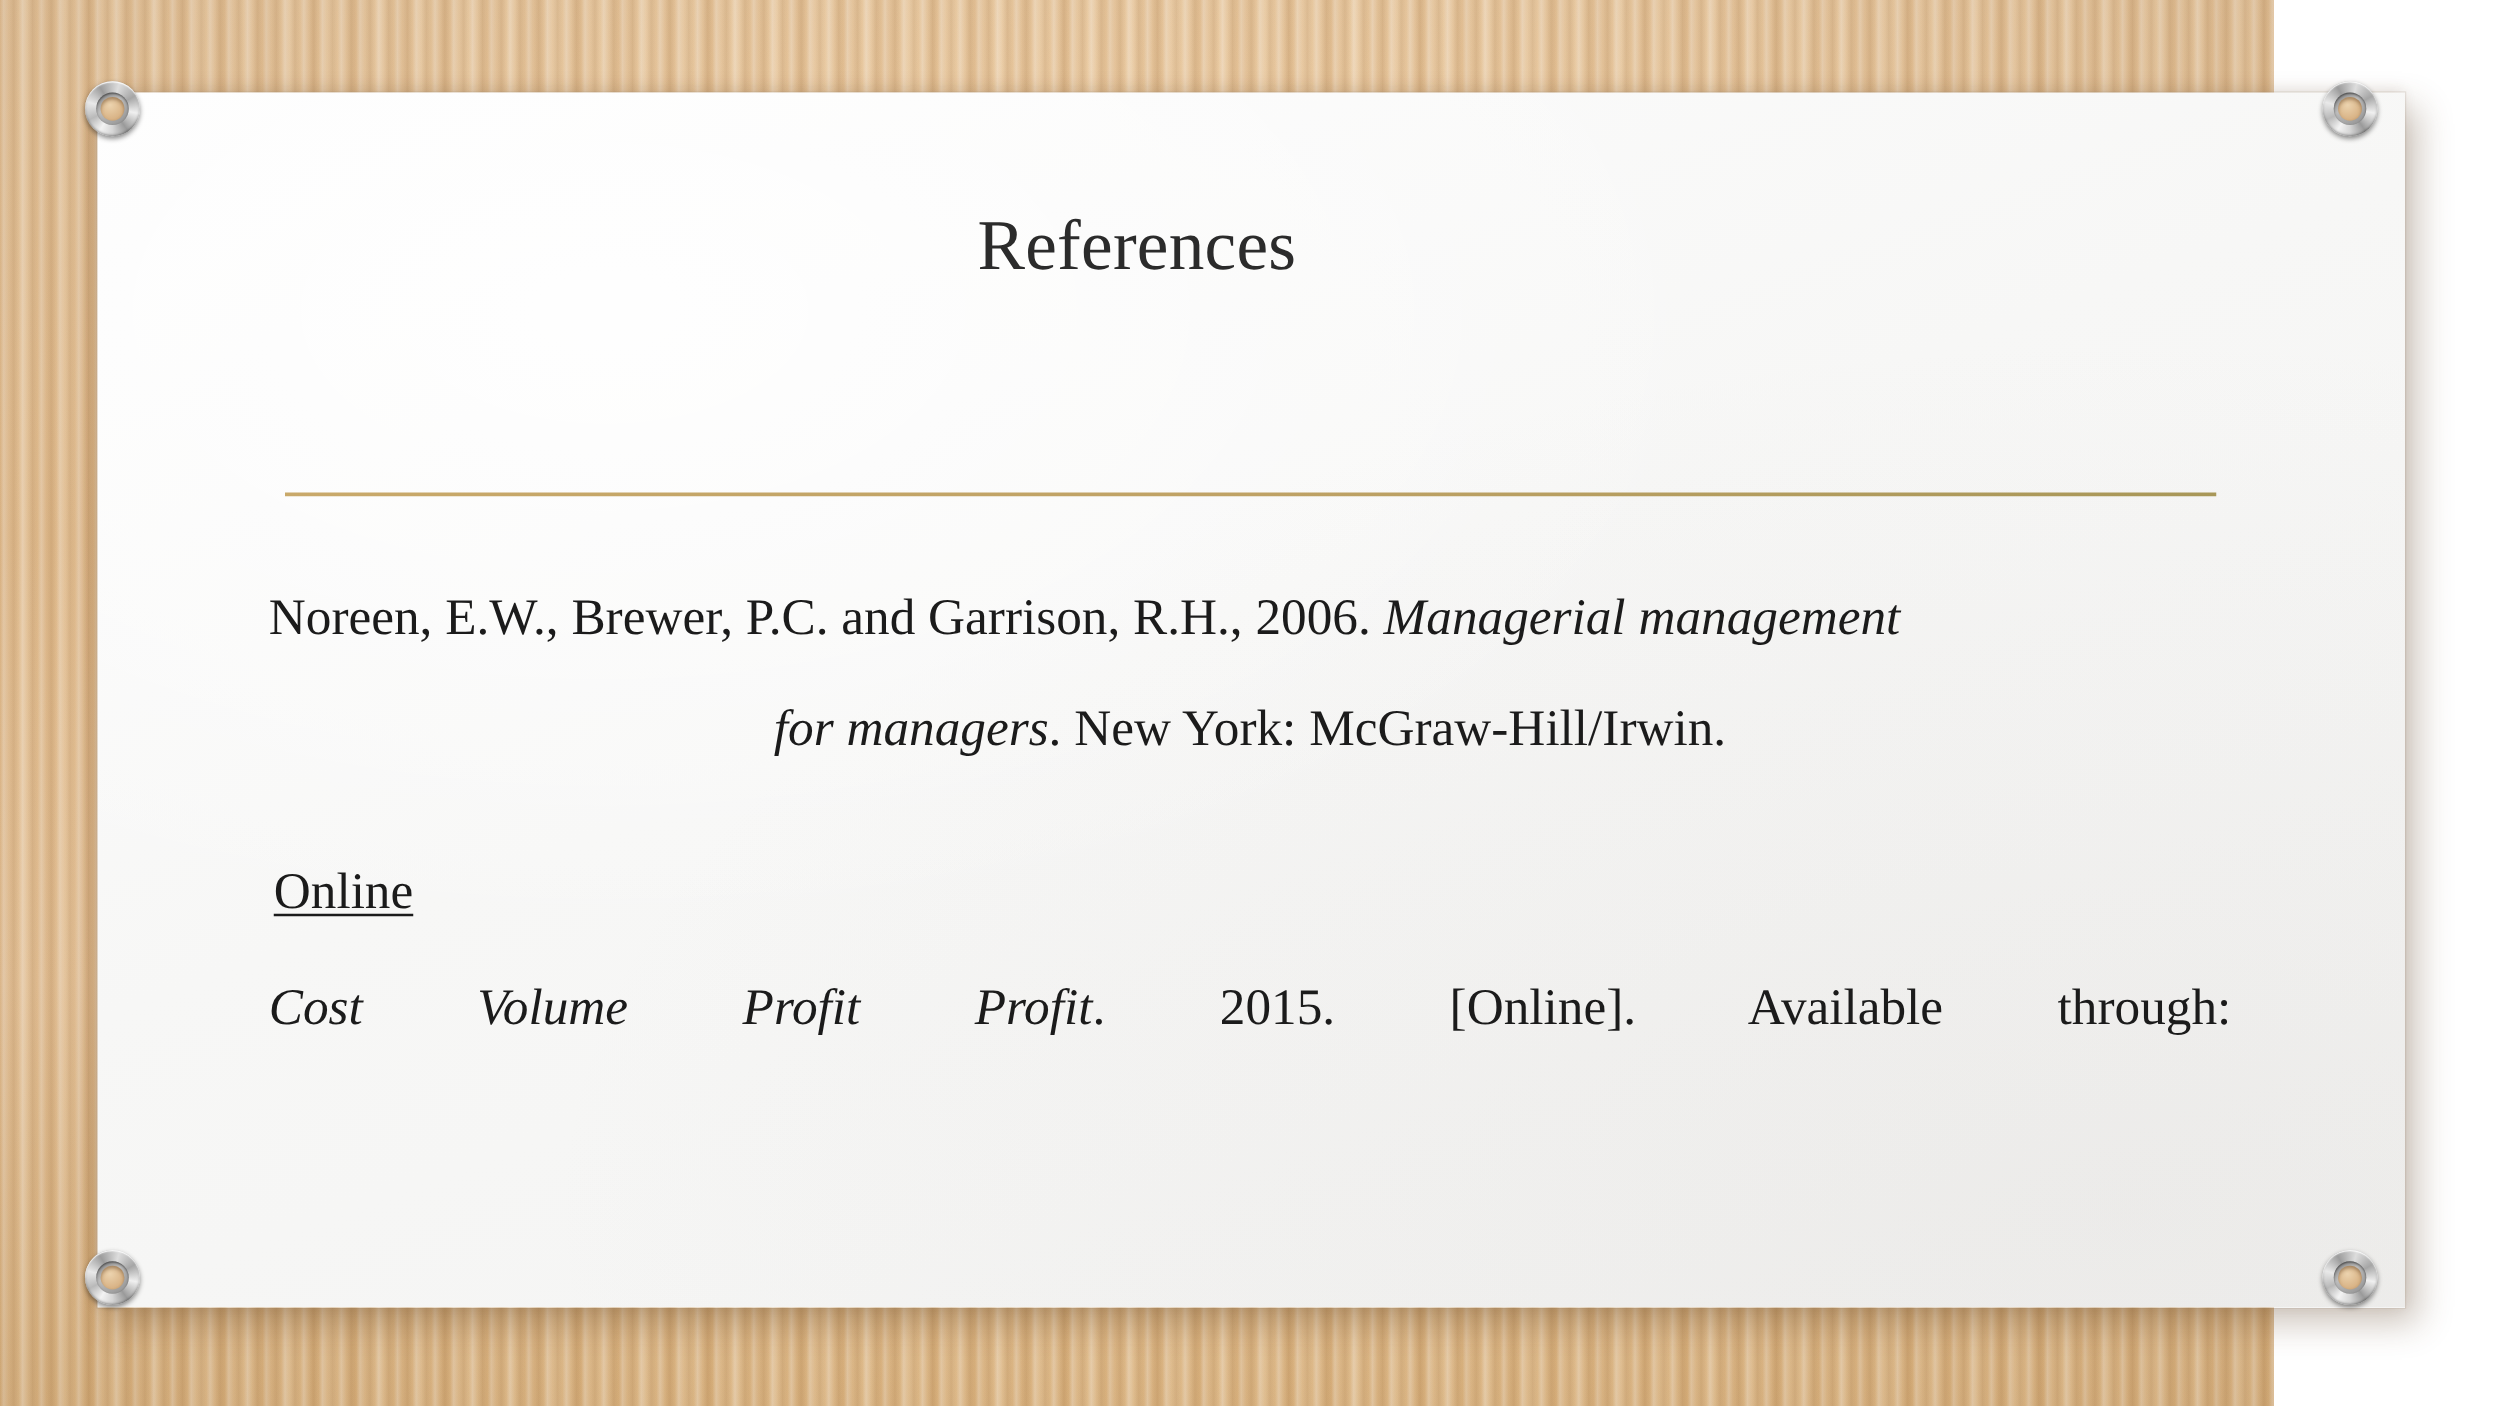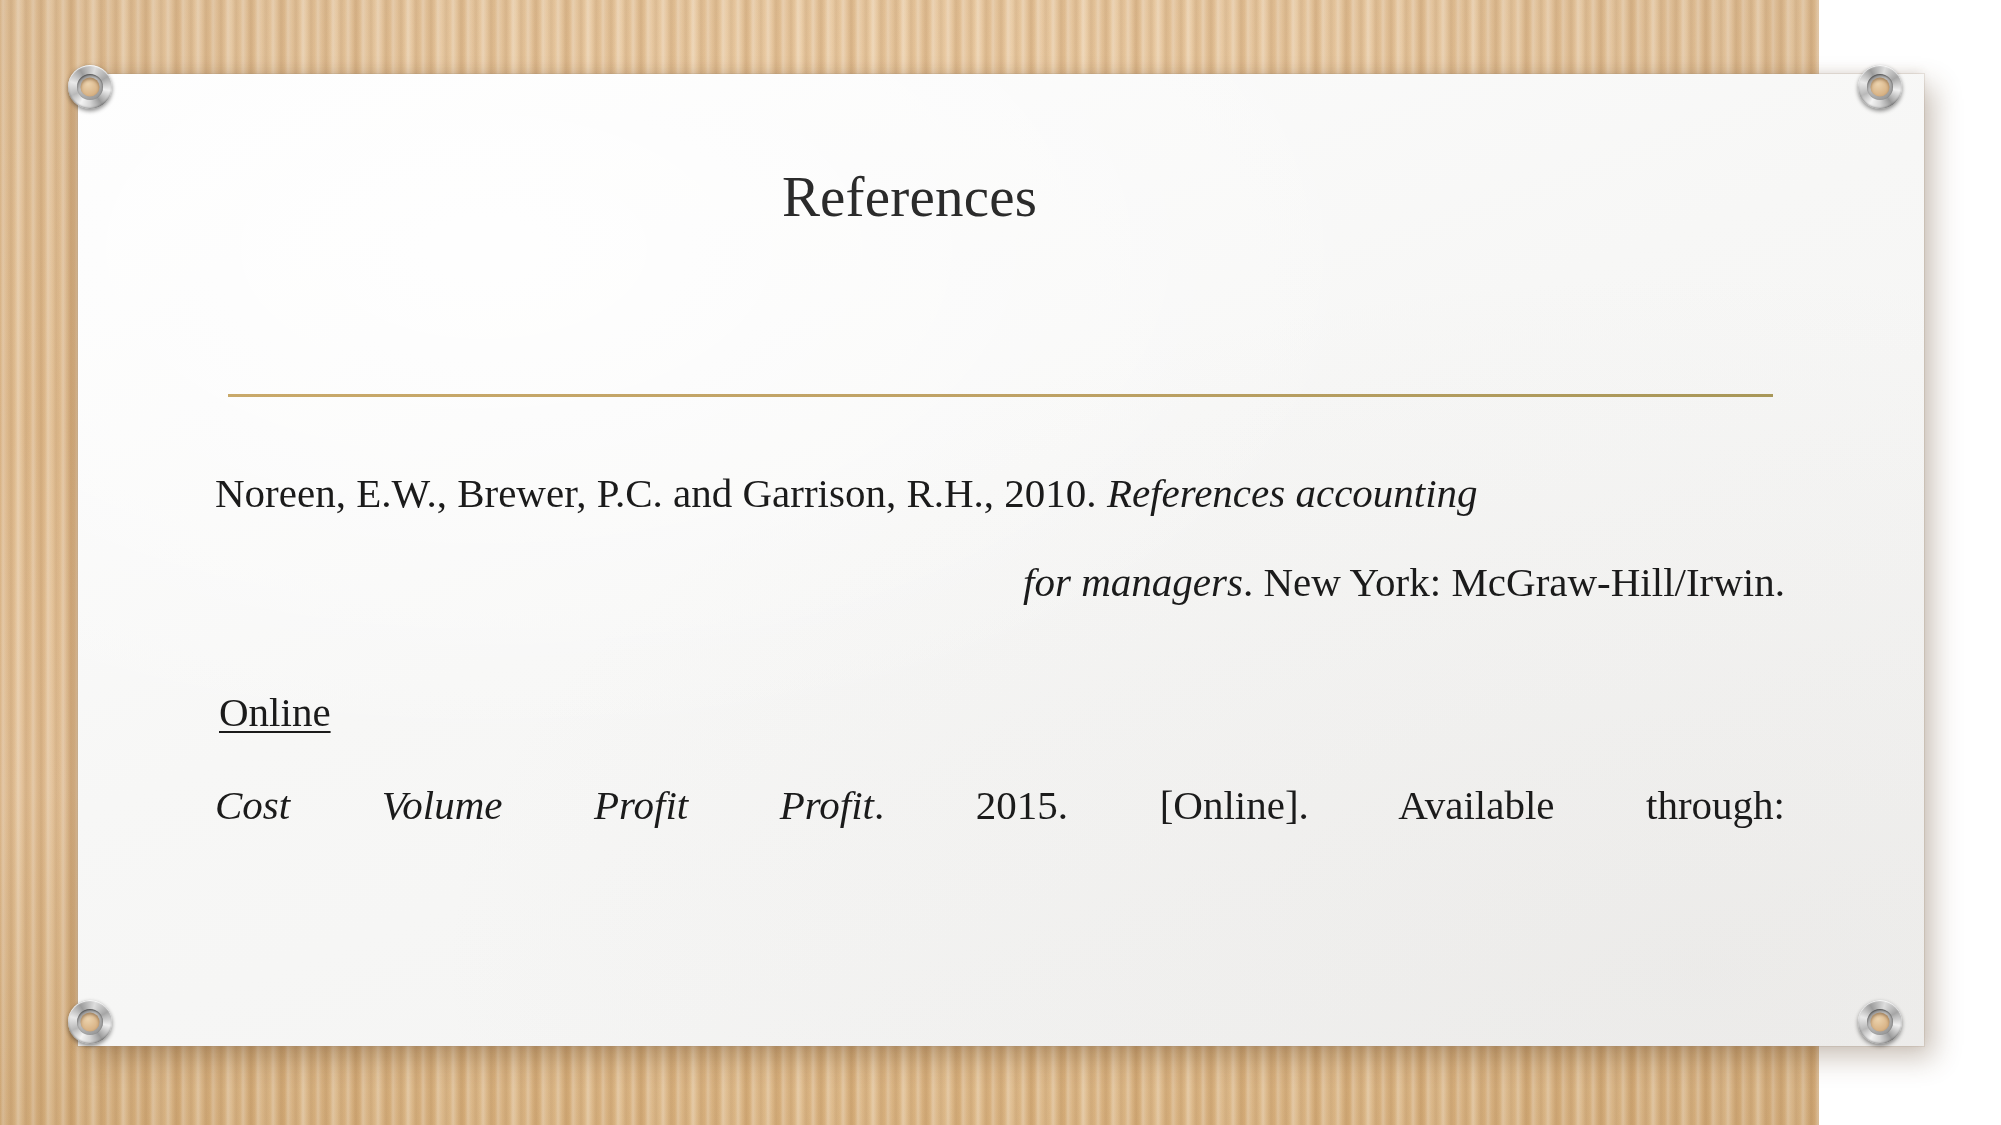--- a/index.html
+++ b/index.html
@@ -149,21 +149,21 @@
     text-align: justify;
     text-indent: 0;
     padding-left: 55px;
     text-justify: inter-word;
   }
   .ref-p > .first-line-out {
     margin-left: -55px;
   }
 
   .ref-1 { text-align: justify; }
-  .ref-1 .l2 { display: block; text-align: right; }
+  .ref-1 .l2 { display: block; text-align: center; }
 
   .online-head {
     margin: 4px;
     text-decoration: underline;
     text-underline-offset: 5px;
     text-decoration-thickness: 2px;
   }
 
   .ital { font-style: italic; }
 
@@ -194,21 +194,21 @@
     <div class="ring"></div>
     <div class="hole"></div>
   </div>
 
   <div class="slide-title">References</div>
 
   <div class="divider"></div>
 
   <div class="body-block">
 
-    <p class="ref-1"><span>Noreen, E.W., Brewer, P.C. and Garrison, R.H., 2010. </span><span class="ital">References accounting</span><span class="l2"><span class="ital">for managers</span><span>. New York: McGraw-Hill/Irwin.</span></span></p>
+    <p class="ref-1"><span>Noreen, E.W., Brewer, P.C. and Garrison, R.H., 2006. </span><span class="ital">Managerial management</span><span class="l2"><span class="ital">for managers</span><span>. New York: McGraw-Hill/Irwin.</span></span></p>
 
 
     <p class="online-head">Online</p>
 
     <p class="ref-p jtext"><span class="ital first-line-out">Cost Volume Profit Profit</span><span>. 2015. [Online]. Available through:</span> </p>
 
   </div>
 </div>
 
 </body></html>

